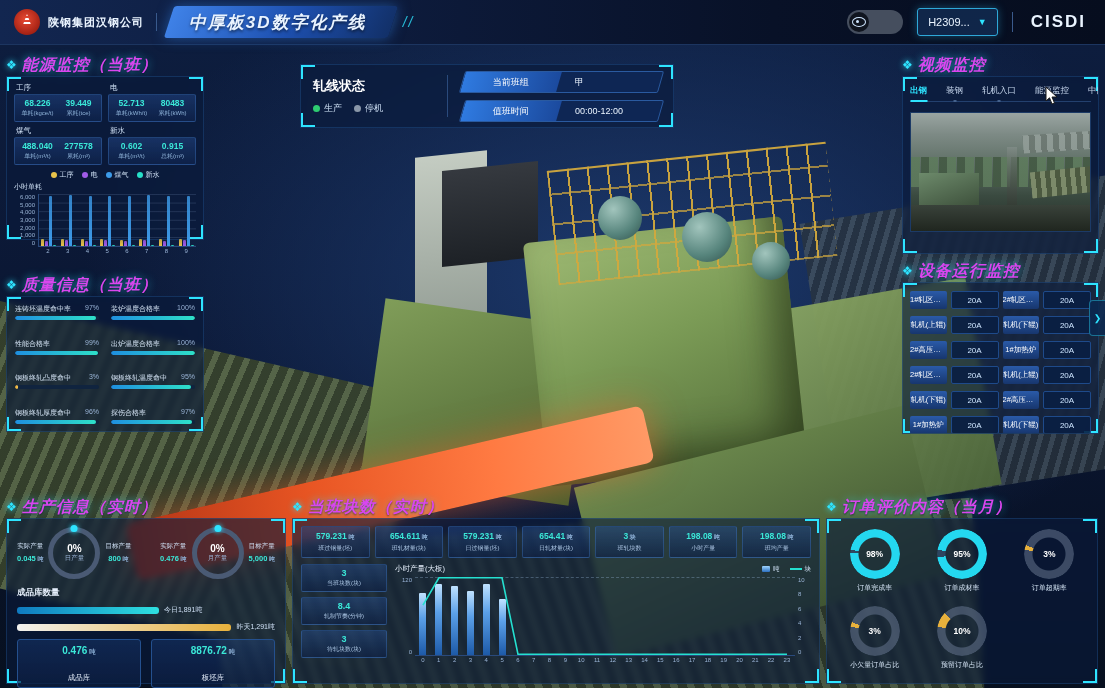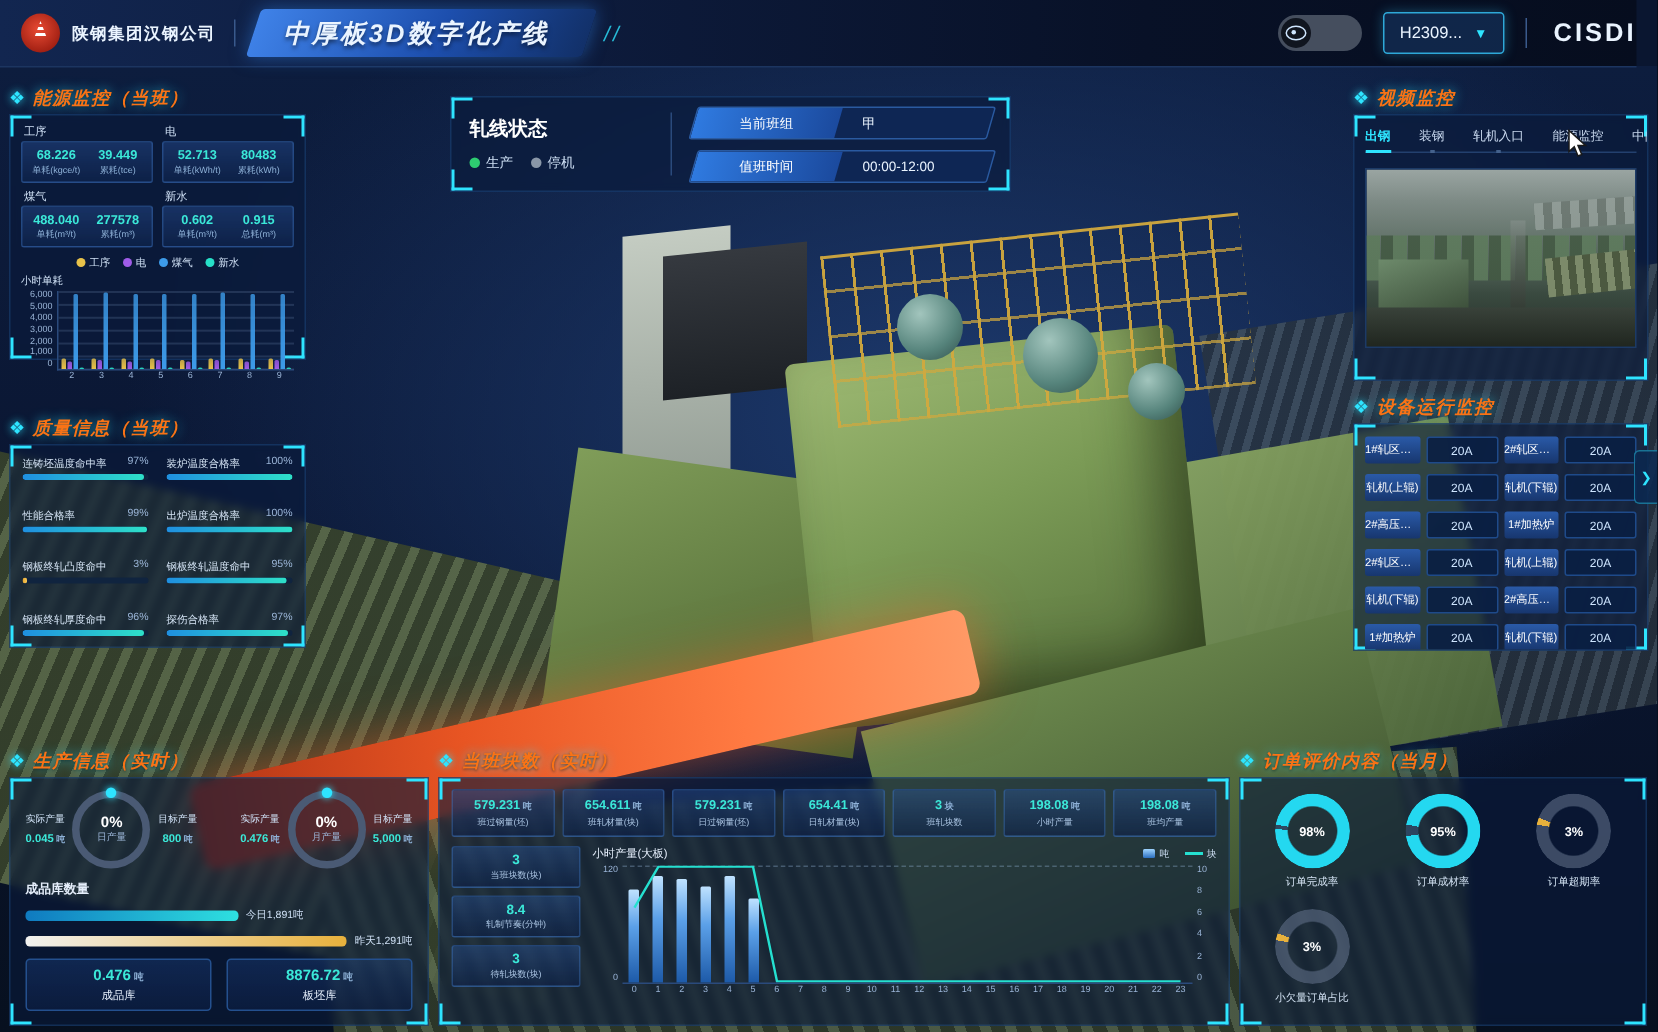--- a/index.html
+++ b/index.html
@@ -1,36 +1,36 @@
 <!DOCTYPE html>
 <html><head>
 <meta charset="utf-8">
 <style>
   html,body{margin:0;padding:0;background:#05080f;}
   #app{position:relative;width:1105px;height:688px;overflow:hidden;
        font-family:"Liberation Sans",sans-serif;color:#eaf4ff;
        background:#0a1630;user-select:none;}
   
-  .hdr{position:absolute;left:0;top:0;right:14px;height:44px;z-index:30;
+  .hdr{position:absolute;left:0;top:0;right:0;height:44px;z-index:30;
        background:linear-gradient(90deg,#122650 0%,#0d1b3c 35%,#081127 70%,#060d1e 100%);
        border-bottom:1px solid #1c3560;display:flex;align-items:center;justify-content:space-between;}
   .logo{width:26px;height:26px;border-radius:50%;margin-left:14px;flex:none;
         background:radial-gradient(circle at 45% 40%,#e84a33,#a01f12 75%);position:relative;}
   .logo:before{content:"";position:absolute;left:7px;top:5px;width:12px;height:16px;
         background:linear-gradient(180deg,#fff 0 2px,transparent 2px 4px,#fff 4px 6px,transparent 6px 8px,#fff 8px 10px,transparent 10px);
         clip-path:polygon(50% 0,100% 100%,0 100%);}
   .company{font-size:11px;font-weight:bold;margin-left:8px;letter-spacing:1px;}
   .hdr-sep{width:1px;height:18px;background:#3a5population;background:#3a5a8c;margin:0 12px;}
   .plaque{position:relative;height:32px;padding:0 26px 0 20px;display:flex;align-items:center;
         background:linear-gradient(100deg,#3f82e8 0%,#1d4fae 55%,#123068 100%);
         transform:skewX(-18deg);border-radius:3px;box-shadow:0 0 12px rgba(47,130,232,.5);}
   .plaque>span{transform:skewX(18deg);font-size:17px;font-weight:bold;font-style:italic;
         letter-spacing:2px;text-shadow:0 2px 3px rgba(0,0,0,.5);}
   .slashes{margin-left:10px;color:#2ee4ff;font-size:14px;font-style:italic;opacity:.8;letter-spacing:2px;}
-  .hdr-right{margin-left:auto;display:flex;align-items:center;margin-right:0;gap:14px;}
+  .hdr-right{margin-left:auto;display:flex;align-items:center;margin-right:19px;gap:14px;}
   .eye-toggle{width:56px;height:24px;border-radius:13px;background:#4750612;background:#454e5e;
         position:relative;cursor:pointer;}
   .eye-knob{position:absolute;left:2px;top:2px;width:20px;height:20px;border-radius:50%;
         background:#10151f;display:flex;align-items:center;justify-content:center;}
   .eye-glyph{width:12px;height:8px;border:1.5px solid #cfe6ff;border-radius:50%;position:relative;}
   .eye-glyph:before{content:"";position:absolute;left:3px;top:1.5px;width:3px;height:3px;border-radius:50%;background:#cfe6ff;}
   .dropdown{display:flex;align-items:center;gap:8px;height:26px;padding:0 10px;
         border:1px solid #2ea8d8;border-radius:3px;background:rgba(18,42,80,.85);
         box-shadow:0 0 8px rgba(46,168,216,.4);cursor:pointer;font-size:11px;}
   .caret{color:#2ee4ff;font-size:9px;}
@@ -68,21 +68,21 @@
   .s-drum1{left:598px;top:152px;width:44px;height:44px;}
   .s-drum2{left:682px;top:168px;width:50px;height:50px;}
   .s-drum3{left:752px;top:198px;width:38px;height:38px;}
   .s-plate{left:125px;top:420px;width:530px;height:58px;transform:rotate(-13deg);border-radius:8px;
      background:linear-gradient(95deg,#b23416,#e85523 35%,#ff7a42 70%,#ff9a66);
      box-shadow:0 0 36px rgba(255,100,40,.5);}
   
   .panel{position:absolute;z-index:20;}
   .ptitle{display:flex;align-items:center;gap:5px;height:18px;margin-bottom:2px;}
   .pticon{color:#2ee4ff;font-size:12px;line-height:1;text-shadow:0 0 6px #2ee4ff;}
-  .ptext{font-size:12px;font-weight:bold;font-style:italic;letter-spacing:1px;color:#f97316;
+  .ptext{font-size:16px;font-weight:bold;font-style:italic;letter-spacing:1px;color:#d946ef;
      text-shadow:0 0 8px rgba(46,224,255,.65),0 1px 2px rgba(0,0,0,.6);}
   .box{position:relative;background:rgba(9,26,58,.62);backdrop-filter:blur(3px);
      background-image:
       linear-gradient(#2ee4ff,#2ee4ff),linear-gradient(#2ee4ff,#2ee4ff),
       linear-gradient(#2ee4ff,#2ee4ff),linear-gradient(#2ee4ff,#2ee4ff),
       linear-gradient(#2ee4ff,#2ee4ff),linear-gradient(#2ee4ff,#2ee4ff),
       linear-gradient(#2ee4ff,#2ee4ff),linear-gradient(#2ee4ff,#2ee4ff);
      background-repeat:no-repeat;
      background-position:0 0,0 0,100% 0,100% 0,0 100%,0 100%,100% 100%,100% 100%;
      background-size:14px 2px,2px 14px,14px 2px,2px 14px,14px 2px,2px 14px,14px 2px,2px 14px;
@@ -182,21 +182,21 @@
   .inv-bar{display:flex;align-items:center;margin-bottom:7px;}
   .inv-fill{height:7px;border-radius:3px;}
   .inv-fill.today{background:linear-gradient(90deg,#0f7ac0,#2ee0e0);}
   .inv-fill.yest{background:linear-gradient(90deg,#f2f2f0,#e8b13c);}
   .inv-lab{font-size:7px;color:#cfe0f5;margin-left:5px;white-space:nowrap;}
   .prod-boxes{display:flex;gap:10px;margin-top:4px;}
   .pb{flex:1;background:linear-gradient(180deg,rgba(30,70,140,.35),rgba(12,30,66,.7));
      border:1px solid #24508e;border-radius:3px;text-align:center;padding:5px 0 4px;}
   .pb .v{font-size:10px;font-weight:bold;color:#3be8d8;}
   .pb .u{font-size:6.5px;color:#8fb2d8;margin-left:2px;}
-  .pb .l{font-size:7.5px;color:#e5eefb;margin-top:3px;}
+  .pb .l{font-size:7.5px;color:#e5eefb;margin-top:16px;}
   
   .p-eff{left:292px;top:498px;width:528px;}
   .p-eff .box{height:166px;padding:7px 8px;box-sizing:border-box;}
   .eff-cards{display:flex;gap:5px;}
   .eff-card{flex:1;background:linear-gradient(180deg,rgba(40,85,160,.4),rgba(14,34,72,.65));
      border:1px solid rgba(70,130,210,.35);border-radius:2px;text-align:center;padding:4px 1px;}
   .eff-card .v{font-size:8.5px;font-weight:bold;color:#3be8d8;}
   .eff-card .u{font-size:6px;color:#8fb2d8;}
   .eff-card .l{font-size:6px;color:#aac4e2;margin-top:2px;white-space:nowrap;overflow:hidden;text-overflow:ellipsis;}
   .eff-lower{display:flex;margin-top:6px;gap:8px;}
@@ -894,20 +894,27 @@
           </div>
           <div class="o-lab">订单超期率</div>
         </div>
         <div class="o-item">
           <div class="donut-wrap">
             <div class="ring" style="background: conic-gradient(from -80deg, rgb(232, 177, 60) 0deg, rgb(232, 177, 60) 3%, rgba(95, 110, 135, 0.6) 3%, rgba(95, 110, 135, 0.6) 100%);"></div>
             <div class="o-pct">3%</div>
           </div>
           <div class="o-lab">小欠量订单占比</div>
         </div>
+        <div class="o-item">
+          <div class="donut-wrap">
+            <div class="ring" style="background: conic-gradient(from -80deg, rgb(232, 177, 60) 0deg, rgb(232, 177, 60) 10%, rgba(95, 110, 135, 0.6) 10%, rgba(95, 110, 135, 0.6) 100%);"></div>
+            <div class="o-pct">10%</div>
+          </div>
+          <div class="o-lab">预留订单占比</div>
+        </div>
       </div>
   </div>
 
   <div class="collapse-tab">❯</div>
 
   <svg class="cursor" width="14" height="20" viewBox="0 0 14 20">
     <path d="M1 1 L1 15 L4.5 11.8 L7 18 L9.5 17 L7 11 L12 11 Z" fill="#ffffff" stroke="#1a1a1a" stroke-width="1"></path>
   </svg>
 
 </div>

